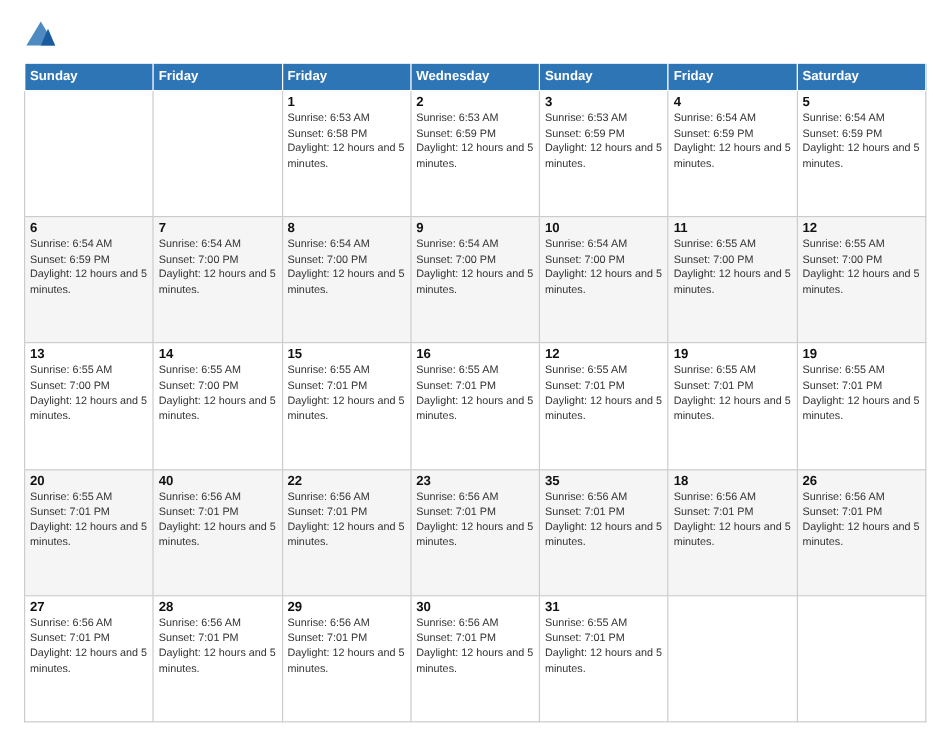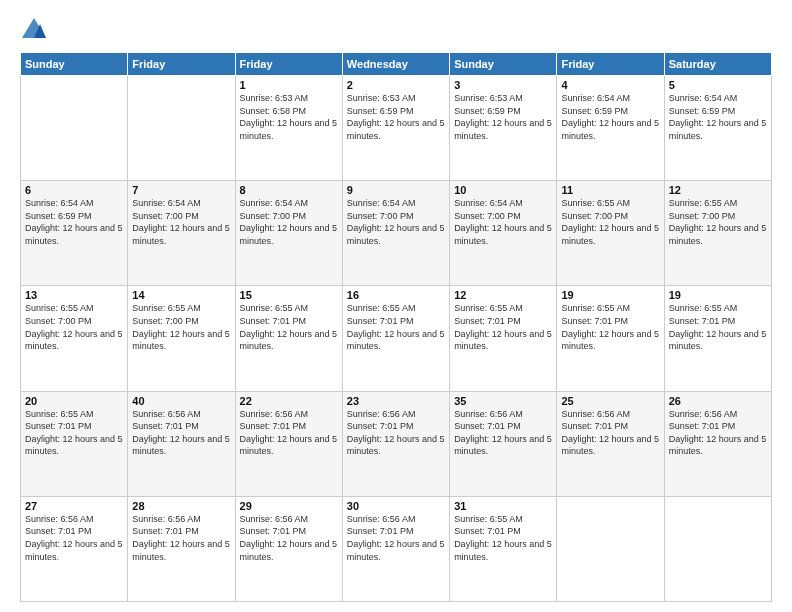--- a/index.html
+++ b/index.html
@@ -286,21 +286,21 @@
 Sunset: 7:01 PM
 Daylight: 12 hours and 5 minutes.</div>
           </td>
           <td>
             <span class="day-num">35</span>
             <div class="day-info" style="white-space: pre-line;">Sunrise: 6:56 AM
 Sunset: 7:01 PM
 Daylight: 12 hours and 5 minutes.</div>
           </td>
           <td>
-            <span class="day-num">25</span>
+            <span class="day-num">18</span>
             <div class="day-info" style="white-space: pre-line;">Sunrise: 6:56 AM
 Sunset: 7:01 PM
 Daylight: 12 hours and 5 minutes.</div>
           </td>
           <td>
             <span class="day-num">26</span>
             <div class="day-info" style="white-space: pre-line;">Sunrise: 6:56 AM
 Sunset: 7:01 PM
 Daylight: 12 hours and 5 minutes.</div>
           </td>

